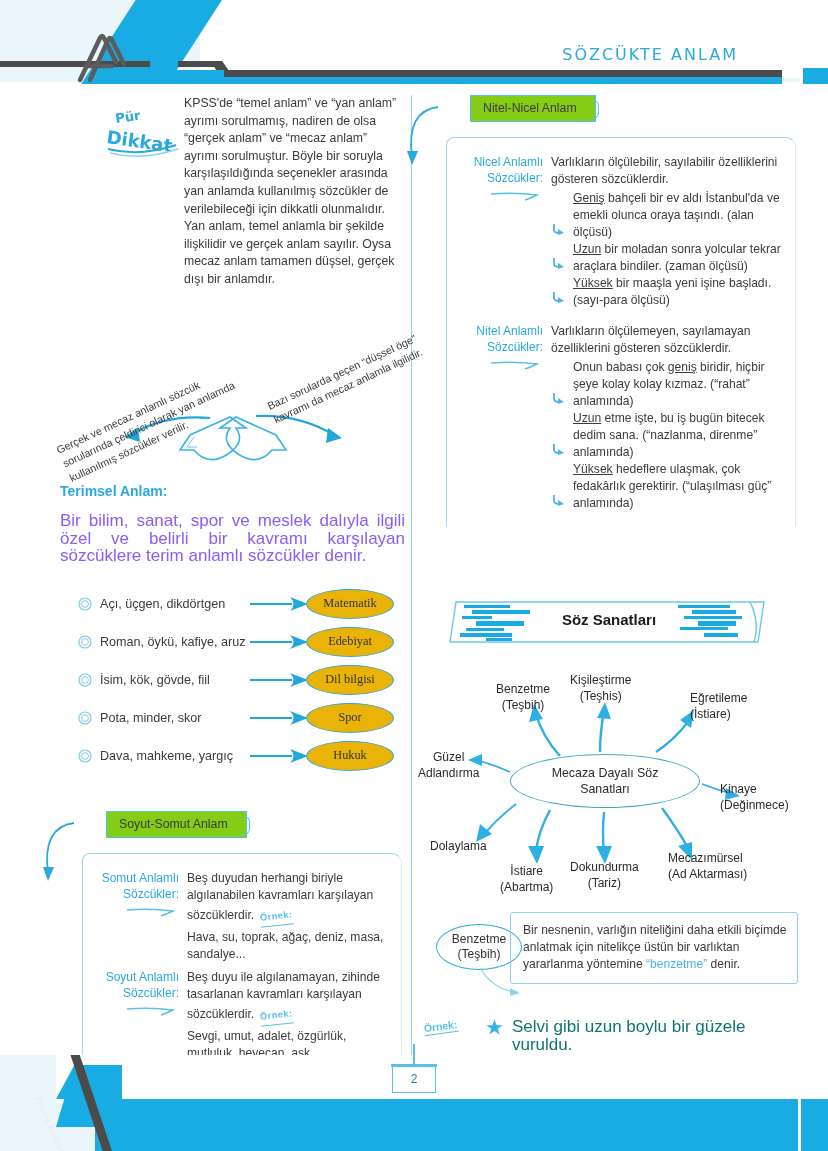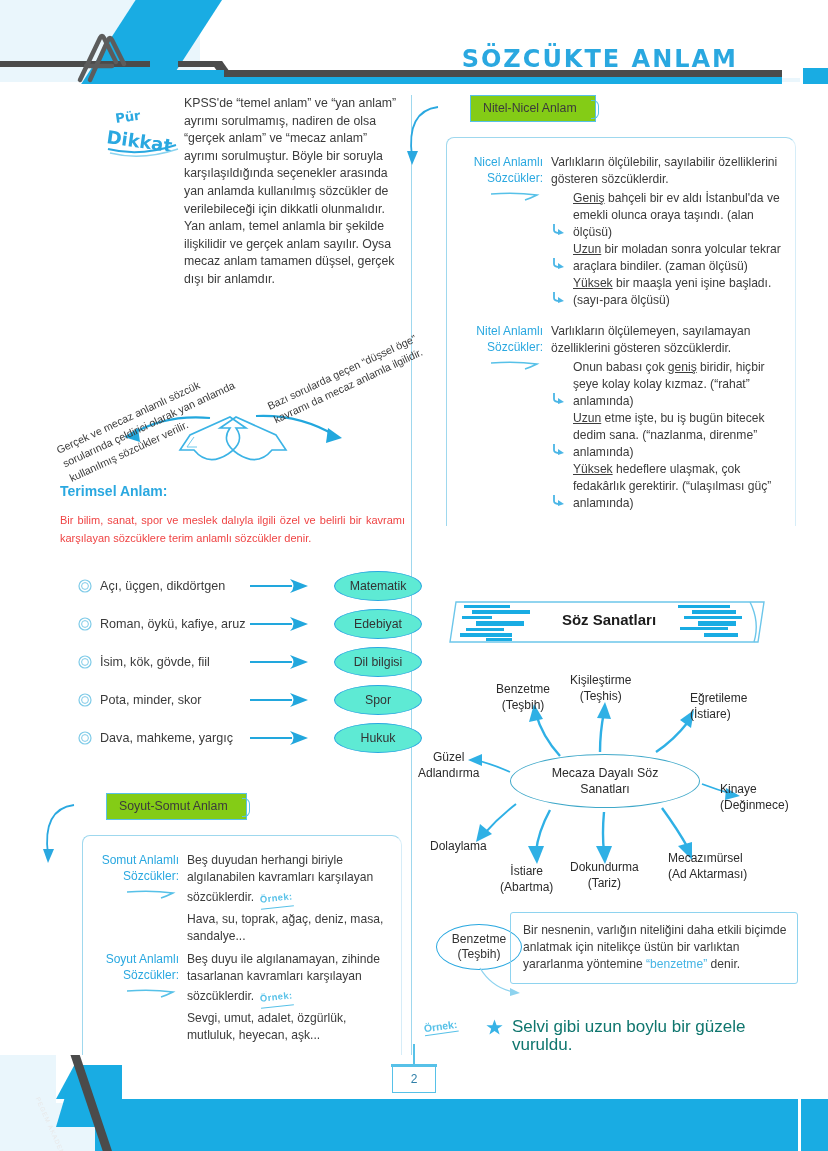--- a/index.html
+++ b/index.html
@@ -50,22 +50,22 @@
   .hdr-grey-long {
     position: absolute; left: 224px; top: 70px; width: 558px; height: 7px;
     background: #4b4b4b;
   }
   .logo-a {
     position: absolute; left: 70px; top: 28px; width: 72px; height: 58px;
   }
   .hdr-title {
     position: absolute; right: 90px; top: 45px;
     color: #2aa8e0;
-    font-size: 24px;
-    font-weight: bold;
+    font-size: 16px;
+    font-weight: normal;
     letter-spacing: 2.0px;
     font-family: "DejaVu Sans", sans-serif;
     white-space: nowrap;
   }
 
   
   .col-divider {
     position: absolute; left: 411px; top: 95px; width: 1px; height: 965px;
     background: #9fd8ee;
   }
@@ -92,38 +92,38 @@
   .rot-left  { left: -6px; top: 134px; transform: rotate(-25deg); transform-origin: left top; }
   .rot-right { left: 205px; top: 90px;  transform: rotate(-25deg); transform-origin: left top; }
   .swirl-svg { position: absolute; left: 0; top: 0; }
 
   
   .sec-head {
     color: #2aa8e0; font-size: 14px; font-weight: bold;
     margin-bottom: 13px;
   }
   .para {
-    font-size: 11px; line-height: 17.6px; color: #ef4444;
+    font-size: 17px; line-height: 17.6px; color: #8b5cf6;
     text-align: justify;
   }
   .term-list { margin-top: 20px; position: relative; }
   .term-row {
     display: flex; align-items: center; height: 38px; position: relative;
   }
   .term-bullet {
     width: 14px; height: 14px; flex: 0 0 14px; margin-right: 8px; margin-left: 18px;
   }
   .term-label { font-size: 12.6px; color: #3b3b3b; white-space: nowrap; }
   .term-arrow { position: absolute; left: 190px; top: 11px; }
   .term-pill {
-    position: absolute; left: 274px; top: 4px;
+    position: absolute; left: 246px; top: 4px;
     width: 88px; height: 30px;
     border: 1.6px solid #2aa8e0; border-radius: 50%;
     display: flex; align-items: center; justify-content: center;
-    font-size: 12.3px; color: #333; background: #5eead4;
+    font-size: 12.3px; color: #333; background: #eab308; font-family: Liberation Serif, serif;
   }
 
   
   .bracket-block { position: relative; }
   .bracket-title {
     position: absolute; left: 46px; top: 0px;
     border: 1.4px solid #57c1e8;
     padding: 5px 18px 6px 12px;
     font-size: 12.3px; color: #3b3b3b; background: #84cc16;
     white-space: nowrap;

